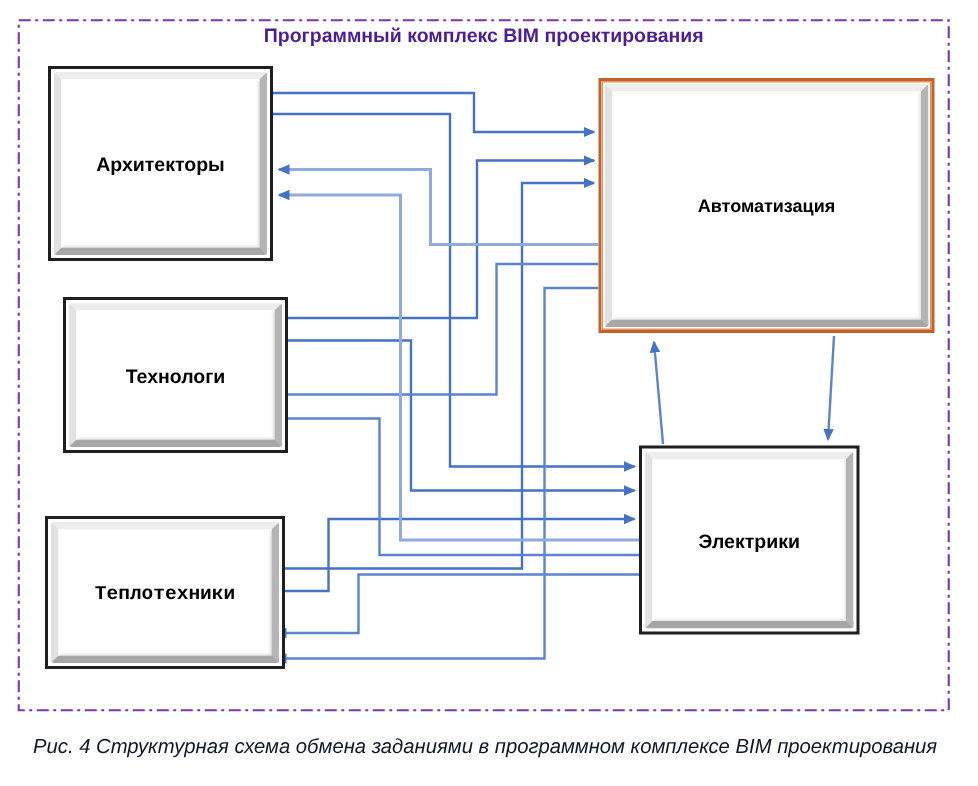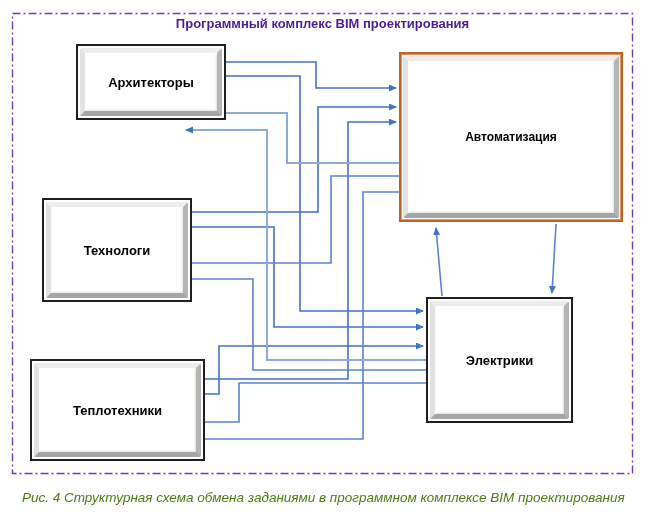--- a/index.html
+++ b/index.html
@@ -26,21 +26,21 @@
     width:100%;height:100%;box-sizing:border-box;background:#fff;
     border:5px solid;border-color:#ededed #b5b5b5 #a6a6a6 #e2e2e2;
     border-radius:2px;
     display:flex;align-items:center;justify-content:center;
     box-shadow:inset 1px 1px 1px rgba(255,255,255,.9), inset -1px -1px 2px rgba(0,0,0,.12);
   }
   .label{font-weight:bold;font-size:13px;color:#000;white-space:nowrap;}
   .label.big{font-size:12px;}
   .caption{
     position:absolute;left:22px;top:490px;width:620px;
-    font-size:13.5px;font-style:italic;color:#4d7c0f;
+    font-size:13.5px;font-style:italic;color:#0f172a;
   }
 </style>
 </head>
 <body>
 
 <div class="canvas">
   <svg id="edges" width="652" height="524" viewBox="0 0 652 524">
     <defs>
       <marker id="arrow" markerUnits="userSpaceOnUse" markerWidth="10" markerHeight="9" refX="7" refY="3.5" orient="auto">
         <path d="M0,0 L8,3.5 L0,7 Z" fill="#4472C4"></path>
@@ -57,31 +57,31 @@
       <polyline points="556,224 552,293" class="edge mid" marker-end="url(#arrow)"></polyline>
       <polyline points="399,163 287,163 287,113 186,113" class="edge light" marker-end="url(#arrow)"></polyline>
       <polyline points="399,176 331,176 331,263 183,263" class="edge mid" marker-end="url(#arrow)"></polyline>
       <polyline points="399,192 363,192 363,439 184,439" class="edge mid" marker-end="url(#arrow)"></polyline>
       <polyline points="426,360 267,360 267,130 186,130" class="edge light" marker-end="url(#arrow)"></polyline>
       <polyline points="426,370 253,370 253,279 183,279" class="edge mid" marker-end="url(#arrow)"></polyline>
       <polyline points="426,383 239,383 239,422 184,422" class="edge mid" marker-end="url(#arrow)"></polyline>
     </svg>
   <div class="title">Программный комплекс BIM проектирования</div>
   <div id="nodes">
-      <div class="node" style="left: 32px; top: 44px; width: 150px; height: 76px; margin-left: 44px;">
+      <div class="node" style="left: 32px; top: 44px; width: 150px; height: 130px;">
         <div class="bevel">
           <span class="label">Архитекторы</span>
         </div>
       </div>
       <div class="node" style="left: 42px; top: 198px; width: 150px; height: 104px;">
         <div class="bevel">
           <span class="label">Технологи</span>
         </div>
       </div>
-      <div class="node" style="left: 30px; top: 359px; width: 175px; height: 102px;">
+      <div class="node" style="left: 30px; top: 344px; width: 160px; height: 102px; font-family: Liberation Mono, monospace;">
         <div class="bevel">
           <span class="label">Теплотехники</span>
         </div>
       </div>
       <div class="node accent" style="left: 399px; top: 52px; width: 224px; height: 170px;">
         <div class="bevel">
           <span class="label big">Автоматизация</span>
         </div>
       </div>
       <div class="node" style="left: 426px; top: 297px; width: 147px; height: 126px;">

